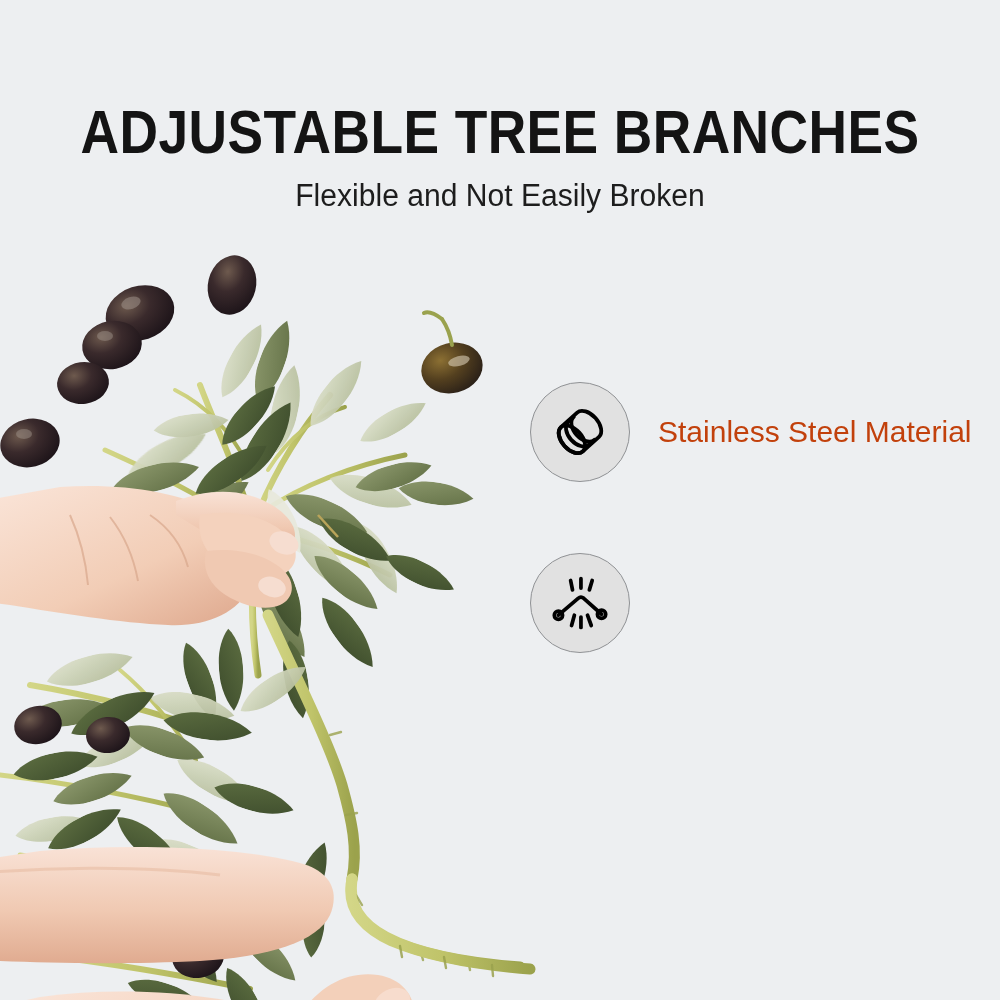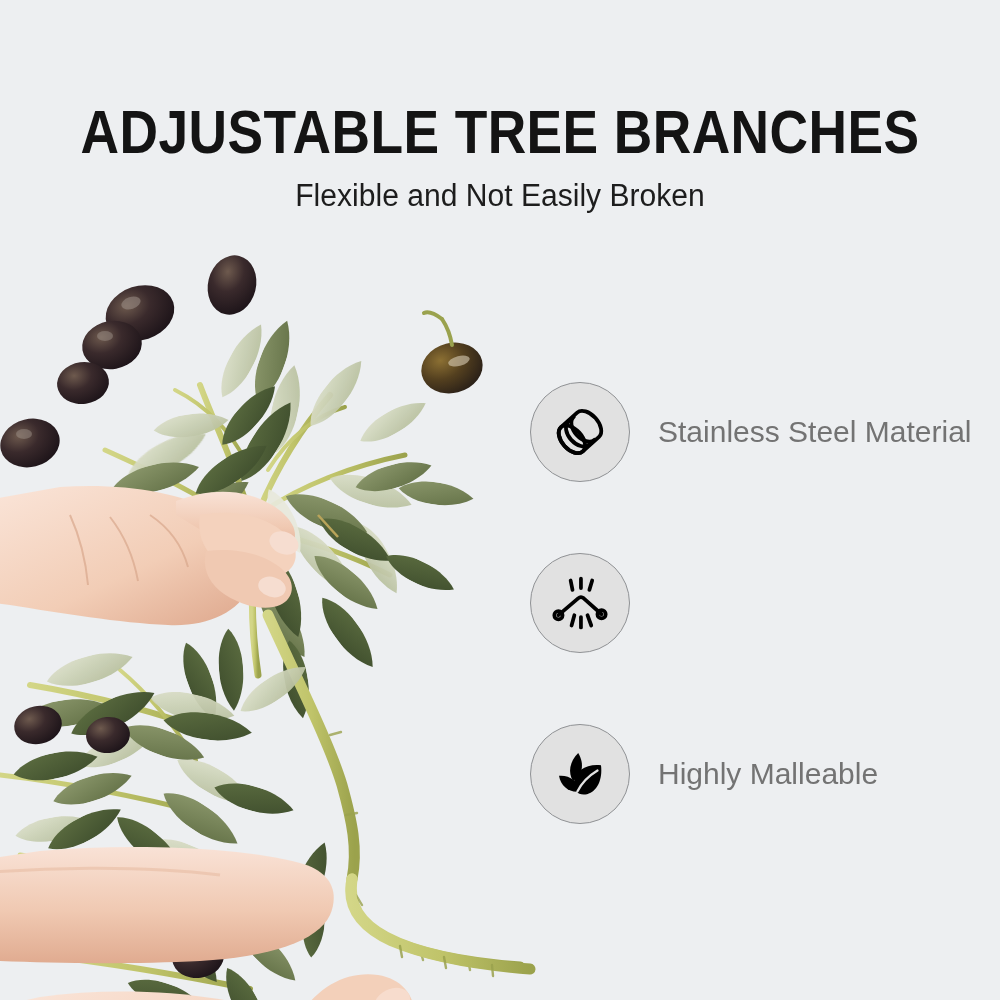--- a/index.html
+++ b/index.html
@@ -50,21 +50,21 @@
     border-radius:50%;
     background:#e1e1e1;
     border:1px solid #8f9194;
     display:flex;align-items:center;justify-content:center;
     box-sizing:border-box;
   }
   .feature-label{
     margin-left:28px;
     font-size:30px;
     line-height:34px;
-    color:#737373;
+    color:#c2410c;
     font-weight:400;
     white-space:nowrap;
   }
 
   
   .photo{position:absolute;left:0;top:215px;width:560px;height:785px;}
 </style>
 </head>
 <body>
 
@@ -370,28 +370,15 @@
             <path d="M33 16 L33 6"></path>
             <path d="M42 18 L45 8"></path>
             <path d="M26 45 L23 56"></path>
             <path d="M33 47 L33 58"></path>
             <path d="M40 45 L44 56"></path>
           </g>
         </svg>
       </span>
     </div>
 
-    <div class="feature-row">
-      <span class="icon-circle">
-        <svg width="56" height="56" viewBox="0 0 64 64">
-          <g fill="#000">
-            <path d="M30 8 C20 18 18 30 24 40 C34 34 38 22 30 8 Z"></path>
-            <path d="M8 34 C10 46 20 54 32 52 C30 40 20 33 8 34 Z"></path>
-            <path d="M56 22 C40 20 26 28 25 42 C24 52 31 57 40 55 C52 52 58 38 56 22 Z"></path>
-            <path d="M52 28 C42 34 34 42 29 52" fill="none" stroke="#e1e1e1" stroke-width="2.6" stroke-linecap="round"></path>
-          </g>
-        </svg>
-      </span>
-      <span class="feature-label">Highly Malleable</span>
-    </div>
 
   </div>
 </div>
 
 </body></html>

